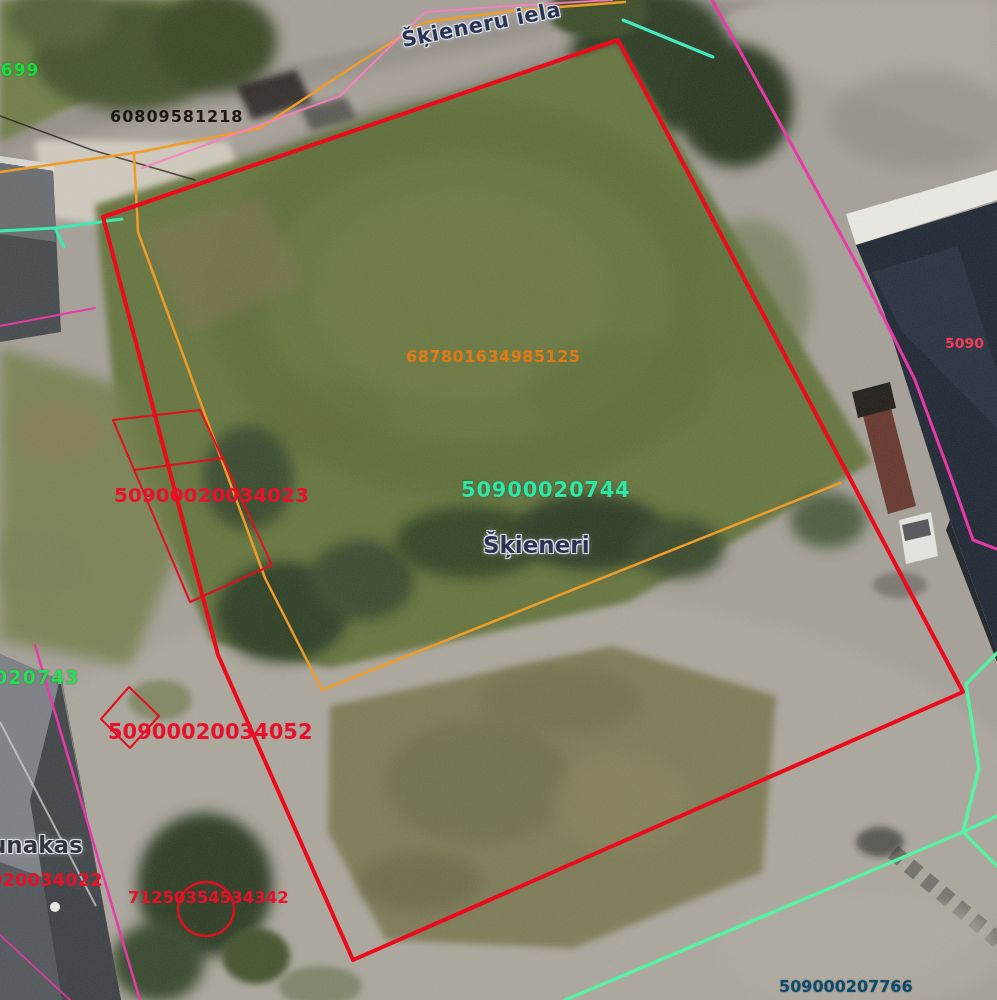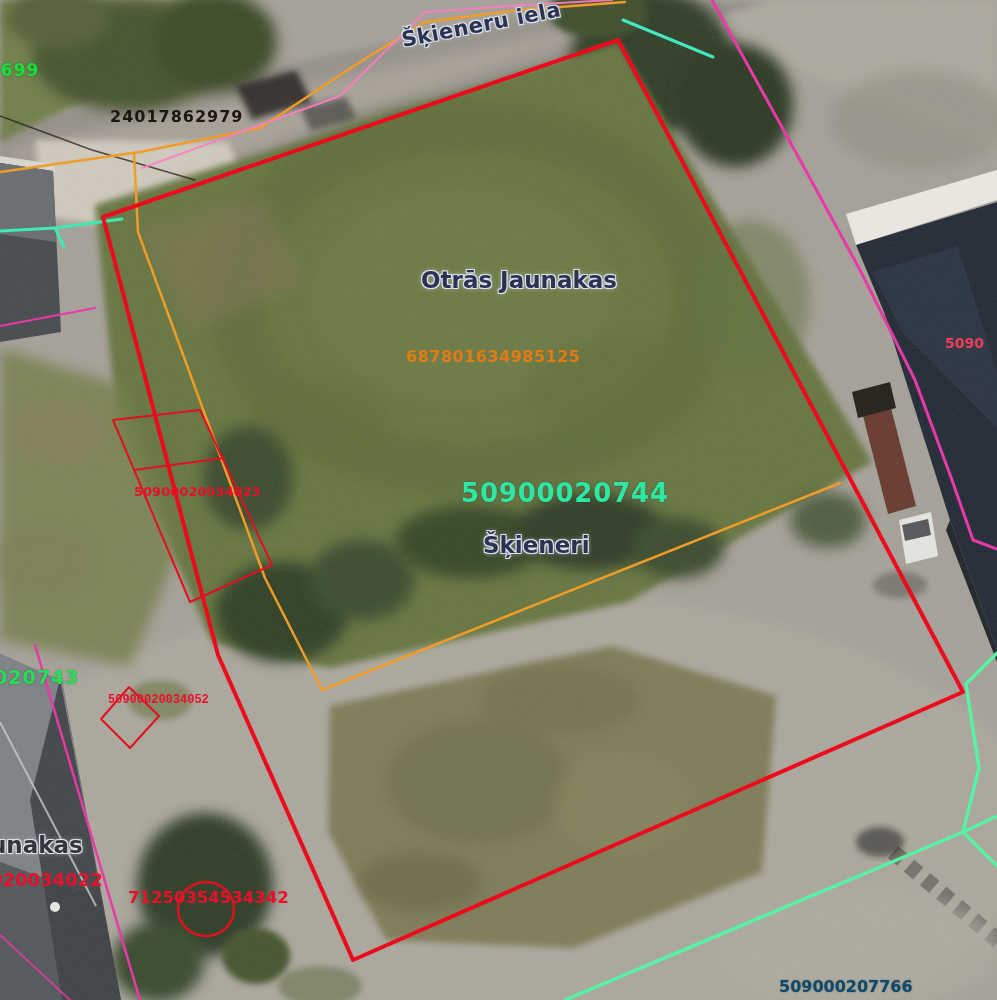--- a/index.html
+++ b/index.html
@@ -166,39 +166,38 @@
       <polygon points="103,217 618,40 963,692 353,960 218,655" stroke-width="4" stroke="#ec0a1d"></polygon>
       <polygon points="113,420 200,410 272,565 190,602" stroke-width="2" stroke="#e0101f"></polygon>
       <line x1="134" y1="470" x2="224" y2="458" stroke-width="2" stroke="#e0101f"></line>
       <polygon points="129,687 159,716 130,748 101,719" stroke-width="2" stroke="#e0101f"></polygon>
       <ellipse cx="206" cy="909" rx="28" ry="27" stroke-width="2.5" stroke="#e0101f"></ellipse>
     </g>
   </svg>
 
   <div class="map-label halo rot" style="left: 402px; top: 30px; font-size: 21px; letter-spacing: 0.5px; color: rgb(44, 50, 84);">Šķieneru iela</div>
 
-  <div class="map-label halo" style="left: 421px; top: 269px; font-size: 23px; color: rgb(44, 50, 84);">Otrās Jaunakas</div>
 
   <div class="map-label halo" style="left: 483px; top: 534px; font-size: 23px; color: rgb(44, 50, 84);">Šķieneri</div>
 
   <div class="map-label halo" style="left: -10px; top: 834px; font-size: 23px; color: rgb(51, 52, 60);">unakas</div>
 
-  <div class="map-label" style="left: 110px; top: 109px; font-size: 16px; letter-spacing: 1px; color: rgb(28, 23, 18);">24017862979</div>
+  <div class="map-label" style="left: 110px; top: 109px; font-size: 16px; letter-spacing: 1px; color: rgb(28, 23, 18);">60809581218</div>
 
   <div class="map-label" style="left: 406px; top: 349px; font-size: 16px; letter-spacing: 0.5px; color: rgb(224, 123, 21);">687801634985125</div>
 
-  <div class="map-label numshadow" style="left: 461px; top: 480px; font-size: 26px; letter-spacing: 0.8px; color: rgb(45, 232, 164);">50900020744</div>
+  <div class="map-label numshadow" style="left: 461px; top: 480px; font-size: 21px; letter-spacing: 0.8px; color: rgb(45, 232, 164);">50900020744</div>
 
   <div class="map-label numshadow" style="left: -12px; top: 62px; font-size: 17px; letter-spacing: 1px; color: rgb(18, 226, 60);">0699</div>
 
   <div class="map-label numshadow" style="left: -6px; top: 668px; font-size: 19px; letter-spacing: 1px; color: rgb(38, 223, 85);">020743</div>
 
-  <div class="map-label" style="left: 114px; top: 485px; font-size: 13px; color: rgb(232, 16, 42); margin-left: 20px;">50900020034023</div>
-
-  <div class="map-label" style="left: 108px; top: 694px; font-size: 12px; color: rgb(232, 16, 42); font-family: Liberation Mono, monospace;">50900020034052</div>
+  <div class="map-label" style="left: 114px; top: 485px; font-size: 20px; color: rgb(232, 16, 42);">50900020034023</div>
+
+  <div class="map-label" style="left: 108px; top: 722px; font-size: 21px; color: rgb(232, 16, 42);">50900020034052</div>
 
   <div class="map-label" style="left: 128px; top: 890px; font-size: 16.5px; color: rgb(232, 16, 42);">71250354534342</div>
 
   <div class="map-label" style="left: -10px; top: 871px; font-size: 18px; color: rgb(232, 16, 42);">020034022</div>
 
   <div class="map-label" style="left: 945px; top: 336px; font-size: 14px; color: rgb(240, 62, 88);">5090</div>
 
   <div class="map-label numshadow" style="left: 779px; top: 979px; font-size: 16px; color: #0c4a6e;">509000207766</div>
 
 </div>

